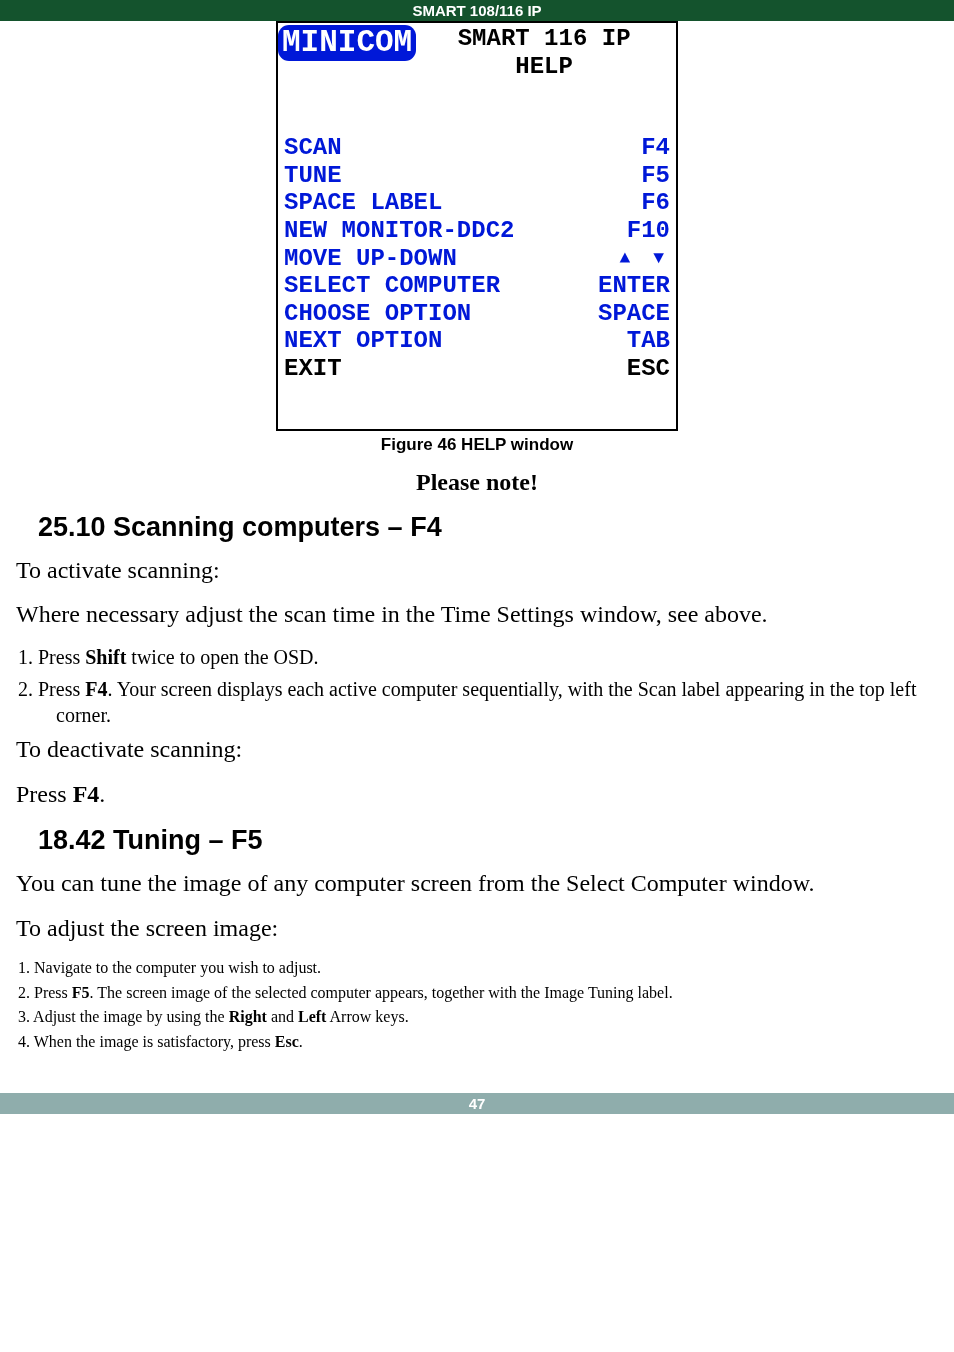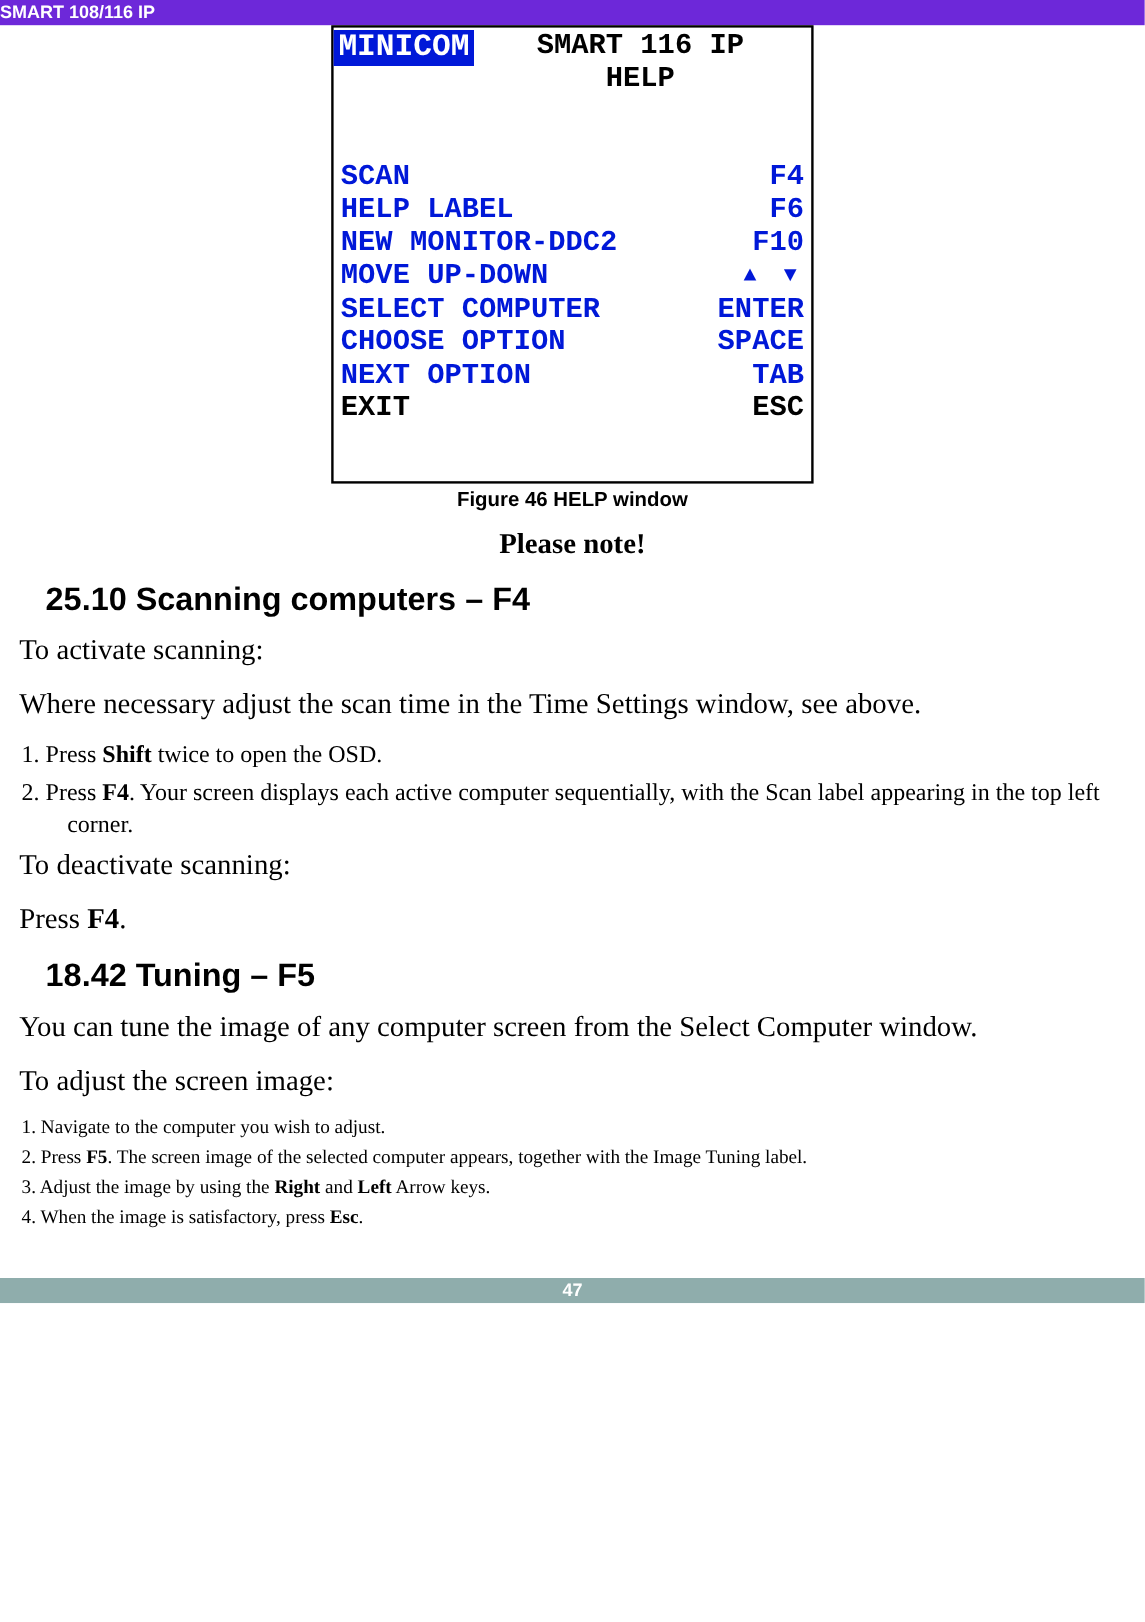--- a/index.html
+++ b/index.html
@@ -4,25 +4,26 @@
 <style>
   * { margin: 0; padding: 0; box-sizing: border-box; }
   body {
     font-family: "Times New Roman", Times, serif;
     background: #fff;
     width: 954px;
     margin: 0 auto;
     color: #000;
   }
   .top-bar, .bottom-bar {
-    background: #6d28d9;
+    background: #14532d;
     color: #fff;
     font-family: Arial, Helvetica, sans-serif;
     font-weight: bold;
     font-size: 15px;
+    text-align: center;
     padding: 2px 0;
   }
   .page-num-bar {
     background:#8fadac;
     color:#fff;
     font-family: Arial, Helvetica, sans-serif;
     font-weight:bold;
     font-size:15px;
     text-align:center;
     padding:2px 0;
@@ -40,21 +41,22 @@
   .hw-header {
     display:flex;
     align-items:flex-start;
     padding: 2px 4px 0 0;
     font-size:24px;
   }
   .hw-brand {
     background:#0018d8;
     color:#fff;
     padding: 0 4px;
-    font-size:26px;
+    font-size:31px;
+    border-radius:11px;
   }
   .hw-title-wrap {
     flex:1;
     text-align:center;
     color:#000;
   }
   .hw-title { display:inline-block; }
   .hw-sub { text-align:center; }
   .hw-gap { height:54px; }
   .hw-rows { padding:0 6px 2px 6px; font-size:24px; }
@@ -121,21 +123,25 @@
       <span class="hw-sub">HELP</span>
     </span>
   </div>
   <div class="hw-gap"></div>
   <div class="hw-rows">
     <div class="hw-row">
         <span>SCAN</span>
         <span class="rt">F4</span>
       </div>
     <div class="hw-row">
-        <span>HELP LABEL</span>
+        <span>TUNE</span>
+        <span class="rt">F5</span>
+      </div>
+    <div class="hw-row">
+        <span>SPACE LABEL</span>
         <span class="rt">F6</span>
       </div>
     <div class="hw-row">
         <span>NEW MONITOR-DDC2</span>
         <span class="rt">F10</span>
       </div>
     <div class="hw-row">
         <span>MOVE UP-DOWN</span>
         <span class="rt arrow-glyphs">▲ ▼</span>
       </div>

